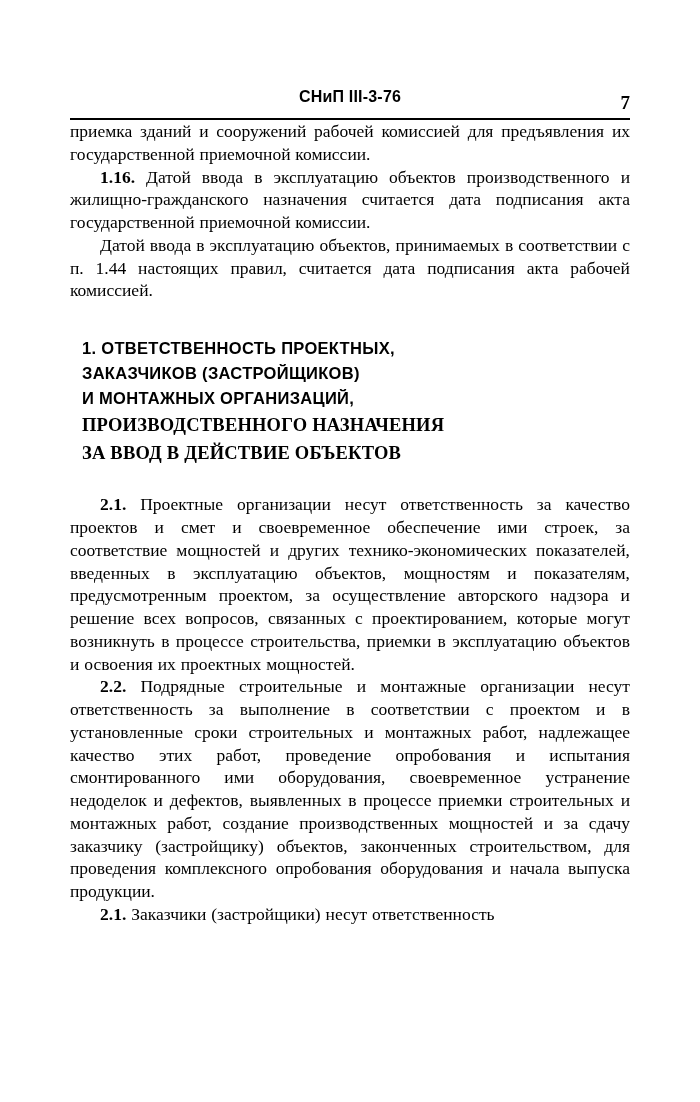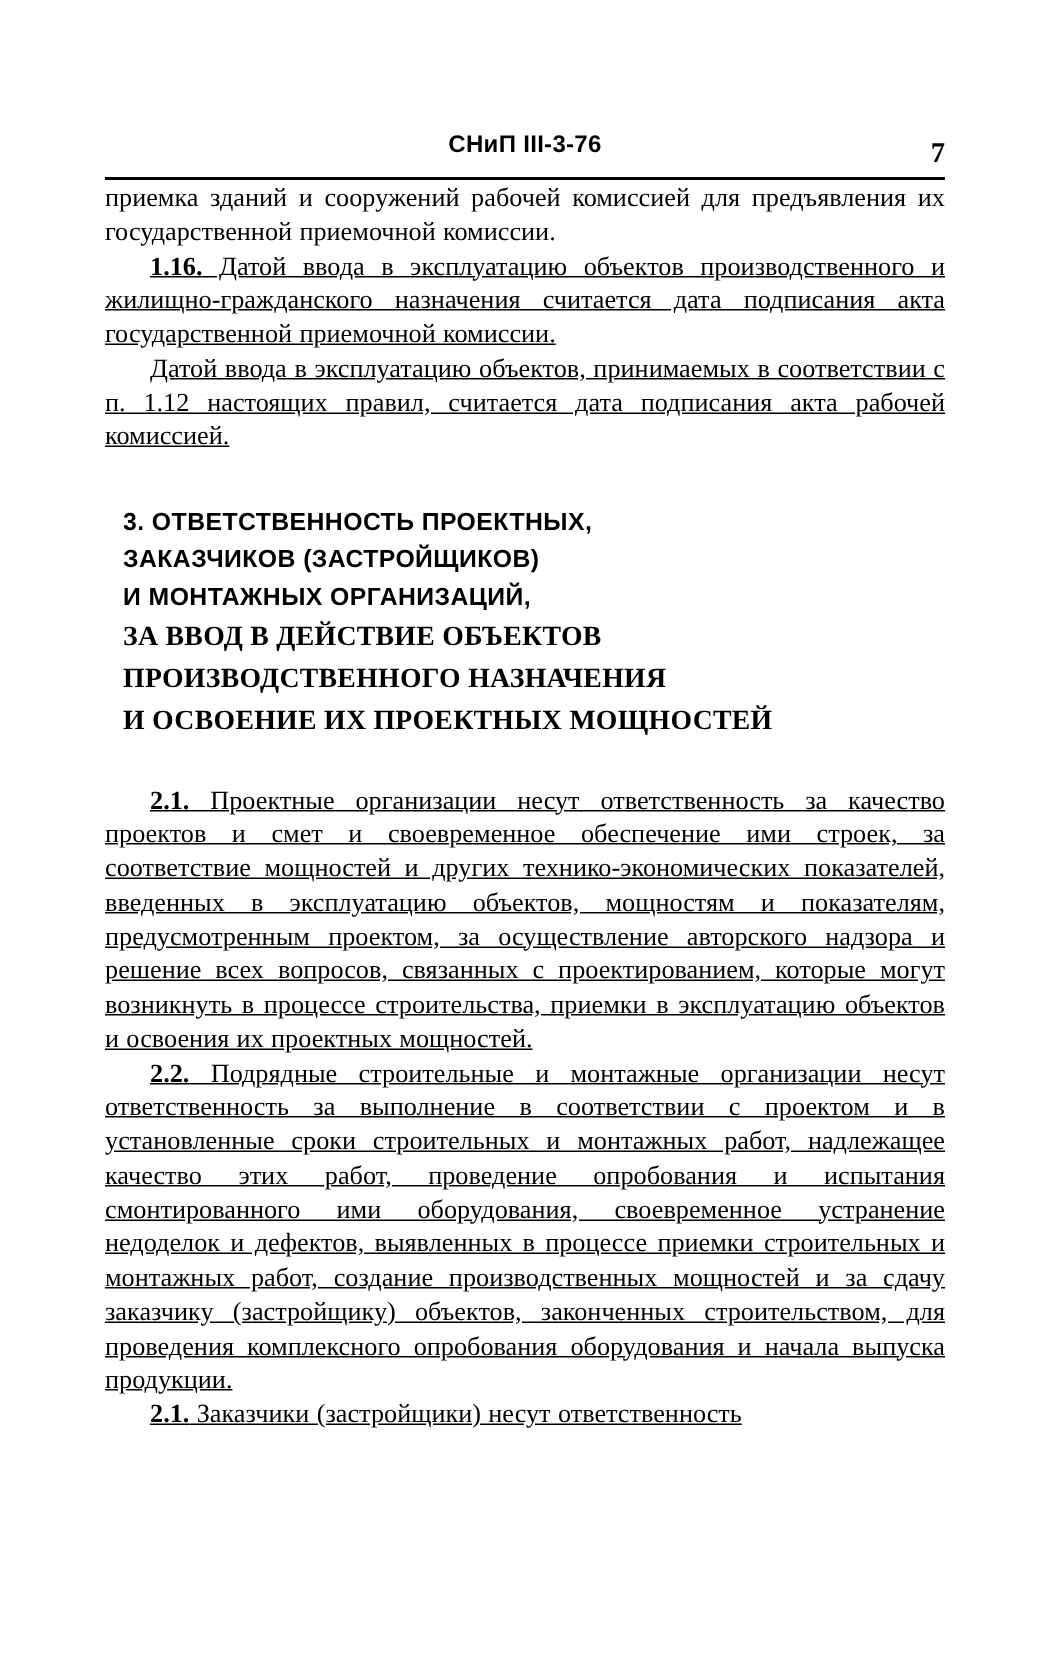--- a/index.html
+++ b/index.html
@@ -52,21 +52,20 @@
   p.para {
     margin: 0;
     font-size: 17.5px;
     line-height: 1.30;
     text-align: justify;
     text-justify: inter-word;
     word-spacing: 0.5px;
   }
   p.para.indent {
     text-indent: 30px;
-    text-decoration: underline;
   }
   .bold {
     font-weight: bold;
   }
   .section-heading {
     margin: 34px 0 26px 0;
     font-family: "Liberation Sans", sans-serif;
     font-weight: bold;
     font-size: 16.5px;
     line-height: 1.52;
@@ -93,29 +92,28 @@
     <span class="header-page-number">7</span>
   </div>
   <hr class="header-rule">
 
   <div class="body-text">
 
     <p class="para">приемка зданий и сооружений  рабочей  комиссией для предъявления их государственной приемочной комиссии.</p>
 
     <p class="para indent"><span class="bold">1.16.</span><span> Датой ввода в эксплуатацию объектов производственного и жилищно-гражданского назначения считается дата подписания  акта  государственной приемочной комиссии.</span></p>
 
-    <p class="para indent">Датой ввода в эксплуатацию объектов, принимаемых в соответствии с п. 1.12 настоящих правил, считается дата подписания акта рабочей комиссией.</p>
+    <p class="para indent">Датой ввода в эксплуатацию объектов, принимаемых в соответствии с п. 1.44 настоящих правил, считается дата подписания акта рабочей комиссией.</p>
 
     <div class="section-heading">
-      <span class="hline">3. ОТВЕТСТВЕННОСТЬ  ПРОЕКТНЫХ,</span>
+      <span class="hline">1. ОТВЕТСТВЕННОСТЬ  ПРОЕКТНЫХ,</span>
       <span class="hline">ЗАКАЗЧИКОВ (ЗАСТРОЙЩИКОВ)</span>
       <span class="hline">И МОНТАЖНЫХ ОРГАНИЗАЦИЙ,</span>
+      <span class="hline serif">ПРОИЗВОДСТВЕННОГО  НАЗНАЧЕНИЯ</span>
       <span class="hline serif">ЗА ВВОД В ДЕЙСТВИЕ ОБЪЕКТОВ</span>
-      <span class="hline serif">ПРОИЗВОДСТВЕННОГО  НАЗНАЧЕНИЯ</span>
-      <span class="hline serif">И ОСВОЕНИЕ ИХ ПРОЕКТНЫХ МОЩНОСТЕЙ</span>
     </div>
 
     <p class="para indent"><span class="bold">2.1.</span><span> Проектные организации несут ответственность за качество  проектов и смет и своевременное  обеспечение ими строек, за соответствие мощностей и других технико-экономических показателей, введенных в эксплуатацию объектов, мощностям и показателям, предусмотренным проектом, за осуществление авторского надзора и решение всех вопросов, связанных с проектированием, которые могут возникнуть в процессе строительства, приемки в эксплуатацию объектов и освоения их проектных мощностей.</span></p>
 
     <p class="para indent"><span class="bold">2.2.</span><span> Подрядные строительные и монтажные организации несут ответственность за выполнение в соответствии с проектом и в установленные сроки строительных и монтажных работ, надлежащее качество этих работ, проведение опробования и испытания смонтированного ими оборудования, своевременное устранение недоделок и дефектов,  выявленных в процессе  приемки  строительных и монтажных работ, создание производственных мощностей и за сдачу заказчику (застройщику) объектов, законченных строительством, для  проведения комплексного опробования оборудования и начала выпуска продукции.</span></p>
 
     <p class="para indent"><span class="bold">2.1.</span><span> Заказчики (застройщики)  несут  ответственность</span></p>
 
   </div>
 </div>

